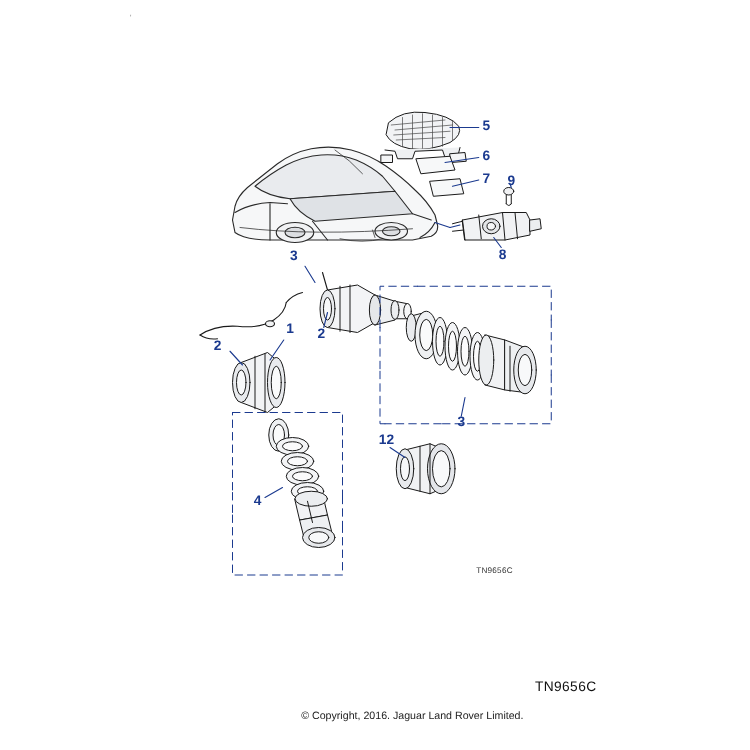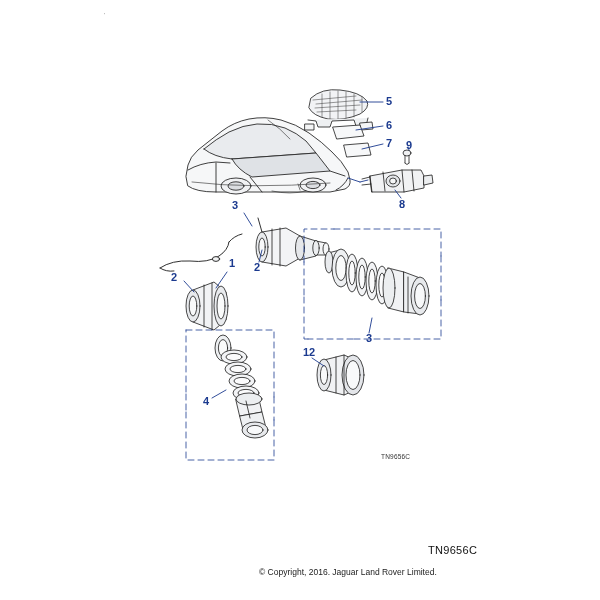--- a/index.html
+++ b/index.html
@@ -298,15 +298,15 @@
   <div class="callout" style="left:232px; top:200px;">3</div>
   <div class="callout" style="left:171px; top:272px;">2</div>
   <div class="callout" style="left:303px; top:347px;">12</div>
 
   <div class="tiny-mark" style="left:104px; top:12px;">'</div>
 
   <div class="drawing-code" style="left:381px; top:453px;">TN9656C</div>
 
   <div class="drawing-code-big" style="left:428px; top:544px;">TN9656C</div>
 
-  <div class="copyright" style="left:231px; top:567px;padding-left:28px;">© Copyright, 2016. Jaguar Land Rover Limited.</div>
+  <div class="copyright" style="left:213px; top:567px;padding-left:28px;">© Copyright, 2016. Jaguar Land Rover Limited.</div>
 
 </div>
 
 </body></html>

